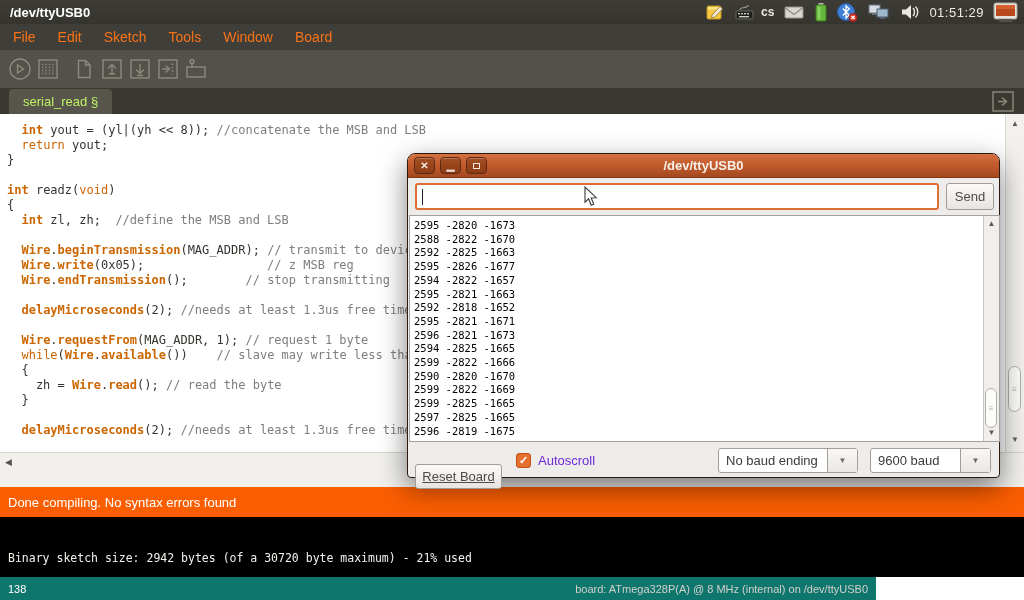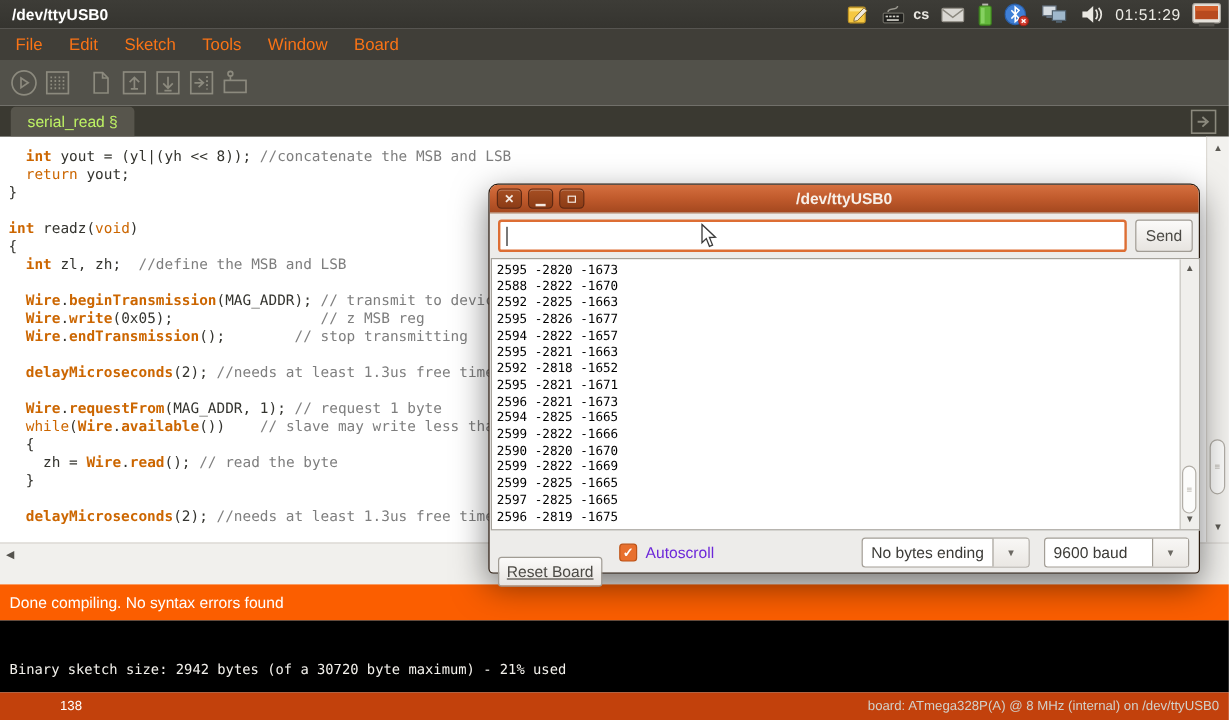--- a/index.html
+++ b/index.html
@@ -59,22 +59,22 @@
   .hstrip { position:absolute; left:0; top:452px; width:1024px; height:35px;
             background:#f1f0ed; border-top:1px solid #d8d5cf; }
   .hstrip .left-arrow { position:absolute; left:5px; top:4px; color:#55534e; font-size:9px; }
 
   
   .statusbar { position:absolute; left:0; top:487px; width:1024px; height:30px;
                background:#fb5e00; color:#ffffff; font-size:13px; display:flex; align-items:center; padding-left:8px; }
   .console { position:absolute; left:0; top:517px; width:1024px; height:60px; background:#000000;
              color:#f3f1ec; font-family:"DejaVu Sans Mono", monospace; font-size:11.5px; }
   .console div { position:absolute; left:8px; top:34px; white-space:pre; }
-  .footer { position:absolute; left:0; top:577px; width:1024px; height:23px; background:#c2410c;
-            display:flex; align-items:center;padding-left:42px; }
+  .footer { position:absolute; left:0; top:577px; width:876px; height:23px; background:#0f766e;
+            display:flex; align-items:center; }
   .footer .lineno { color:#ffffff; font-size:11px; padding-left:8px; flex:1; }
   .footer .board { color:#d2d0c9; font-size:11px; padding-right:8px; }
 
   
   .serwin { position:absolute; left:407px; top:153px; width:593px; height:325px;
             background:#edecea; border:1px solid #2a1a0e; border-radius:8px 8px 4px 4px;
             box-shadow:0 10px 28px rgba(0,0,0,.5); }
   .titlebar { position:absolute; left:0; top:0; width:100%; height:24px;
               background:linear-gradient(#d5703f,#c05a2c 50%,#a4481f);
               border-radius:7px 7px 0 0; border-bottom:1px solid #83380f;
@@ -323,21 +323,21 @@
     </div>
   </div>
 
   <div class="ser-bottom">
     <div class="btn reset-btn">
       <span>Reset Board</span>
     </div>
     <div class="chk">✓</div>
     <div class="chk-label">Autoscroll</div>
     <div class="combo le">
-      <div class="val">No bytes ending</div>
+      <div class="val">No baud ending</div>
       <div class="arr">▼</div>
     </div>
     <div class="combo baud">
       <div class="val">9600 baud</div>
       <div class="arr">▼</div>
     </div>
   </div>
 </div>
 
 <div class="cursor">

